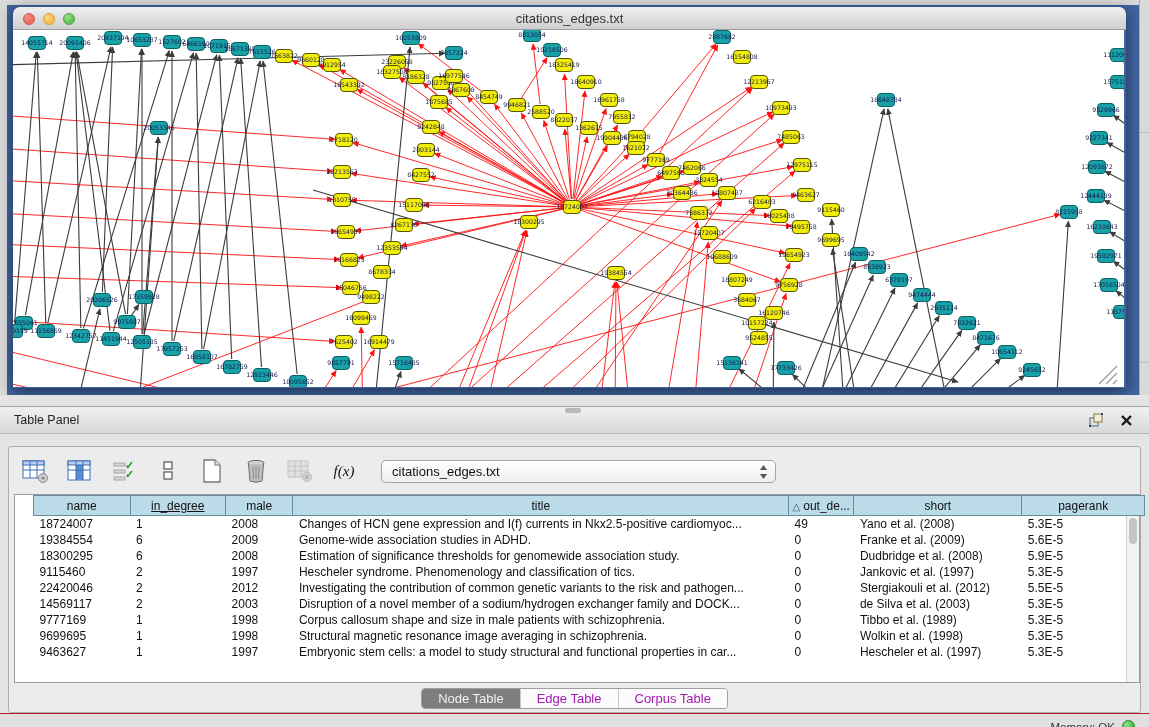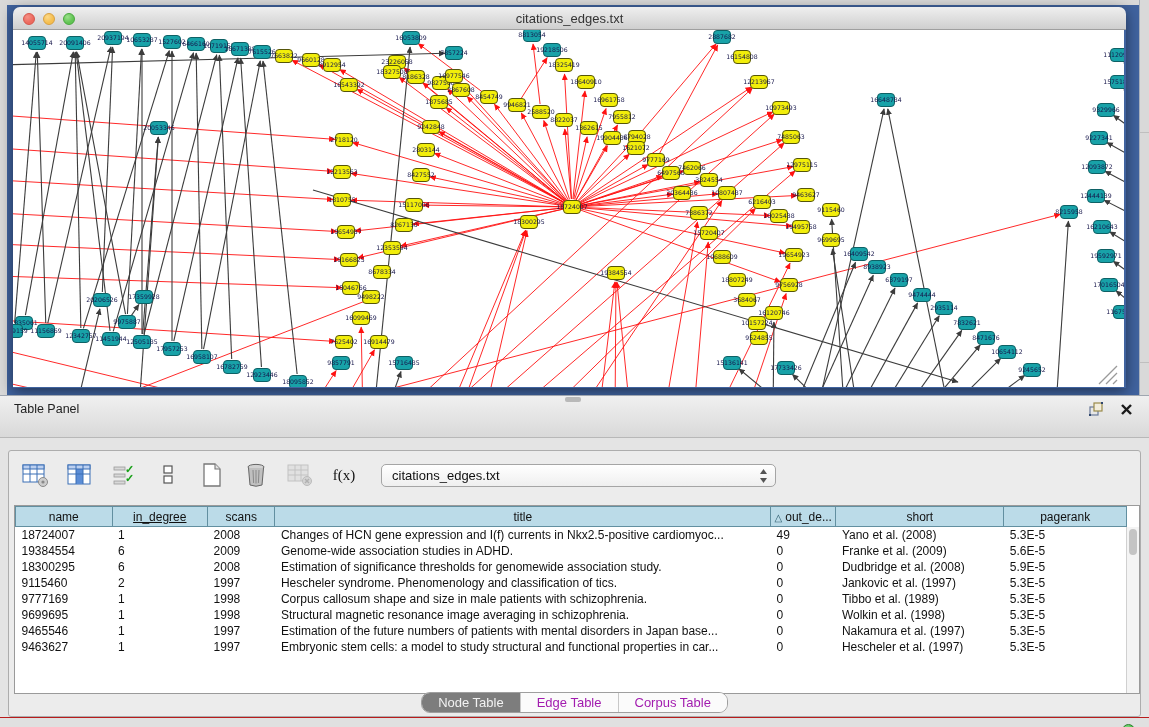--- a/index.html
+++ b/index.html
@@ -22,59 +22,59 @@
   .title-text { position:absolute; left:0; right:0; top:4px; text-align:center;
     font-size:13px; color:#333; }
   .tl { position:absolute; top:6px; width:12px; height:12px; border-radius:50%; }
   .tl.red    { left:10px; background:radial-gradient(circle at 35% 30%, #F59086,#EC6A5E 60%); border:1px solid #D5544A; }
   .tl.yellow { left:30px; background:radial-gradient(circle at 35% 30%, #FCD988,#F5BE4F 60%); border:1px solid #D8A040; }
   .tl.green  { left:50px; background:radial-gradient(circle at 35% 30%, #9BE08B,#62C454 60%); border:1px solid #47A83C; }
   .net-canvas { display:block; background:#FFFFFF; }
 
   
   .table-panel { position:absolute; left:0; top:395px; width:1149px; height:332px; background:#E4E4E4; }
-  .tp-header { position:relative; height:43px; background:linear-gradient(#F0F0F0,#D9D9D9);
-    border-bottom:1px solid #B8B8B8; border-top:1px solid #9FA6B0; }
+  .tp-header { position:relative; height:28px; background:linear-gradient(#F0F0F0,#D9D9D9);
+    border-bottom:1px solid #B8B8B8; border-top:1px solid #9FA6B0;margin-top:11px; }
   .tp-title { position:absolute; left:14px; top:6px; font-size:12.5px; color:#222; }
   .tp-grip { position:absolute; left:565px; top:1px; width:16px; height:5px;
     border-radius:2px; background:#B9B9B9; }
   .tp-icons { position:absolute; right:14px; top:4px; display:flex; gap:12px; align-items:center; }
   .tp-icons .icon-btn { width:18px; height:18px; display:inline-flex; align-items:center; justify-content:center; cursor:default; }
 
   .tp-body { position:relative; height:306px; }
   .inner { position:absolute; left:8px; top:12px; width:1133px; height:267px;
     background:#ECECEC; border:1px solid #ADADAD; border-radius:3px; }
 
   .toolbar { position:absolute; left:0; top:0; height:48px; width:100%;
     display:flex; align-items:center; padding-left:12px; gap:14px; }
   .tb-icon { width:30px; height:28px; display:inline-flex; align-items:center; justify-content:center; }
   .tb-icon.disabled { opacity:.5; }
   .dropdown { position:relative; width:395px; height:23px; margin-left:8px;
     background:linear-gradient(#FFFFFF,#EFEFEF); border:1px solid #A5A5A5; border-radius:5px;
     font-size:13px; color:#111; line-height:21px; padding-left:10px; }
   .dropdown .dd-arrows { position:absolute; right:7px; top:3px; }
 
-  .tablewrap { position:absolute; left:5px; top:54px; width:1126px; height:189px;
-    background:#FFFFFF; border:1px solid #9A9A9A; }
+  .tablewrap { position:absolute; left:5px; top:47px; width:1126px; height:189px;
+    background:#FFFFFF; border:1px solid #9A9A9A;padding-left:18px; }
   table.data { border-collapse:collapse; table-layout:fixed; width:1112px; font-size:12px; color:#111; }
   table.data th { background:#BBDBE8; border-right:1px solid #628FA0; border-top:1px solid #628FA0;
     border-bottom:1px solid #628FA0; font-weight:normal; font-size:12px; height:20px; text-align:center;
     overflow:hidden; white-space:nowrap; }
   table.data th:first-child { border-left:1px solid #628FA0; }
   table.data td { height:16px; line-height:16px; padding:0 6px; overflow:hidden;
     white-space:nowrap; text-overflow:clip; }
   .tri { color:#2F5E6E; font-size:10px; margin-right:3px; }
   .vscroll { position:absolute; right:0; top:21px; bottom:0; width:13px;
     background:#F4F4F4; border-left:1px solid #D0D0D0; }
   .vthumb { position:absolute; left:2px; top:2px; width:8px; height:26px;
     background:#C4C4C4; border-radius:4px; }
 
   .tabsrow { position:absolute; left:0; top:241px; width:100%; height:24px;
     display:flex; justify-content:center; }
-  .segmented { display:inline-flex; height:21px; border:1px solid #9F9F9F; border-radius:9px;
+  .segmented { display:inline-flex; height:21px; border:1px solid #9F9F9F; border-radius:4px;
     overflow:hidden; background:#FBFBFB; }
   .seg { padding:0 16px; font-size:13px; line-height:20px; color:#a21caf;
     border-right:1px solid #C8C8C8; background:#FBFBFB; }
   .seg:last-child { border-right:none; }
   .seg.active { background:#7D7D7D; color:#F2F2F2; }
 
   .statusbar { position:absolute; left:0; top:279px; width:1149px; height:27px;
     background:#E0E0E0; border-top:1px solid #b91c1c; }
   .mem { position:absolute; right:34px; top:7px; font-size:11.5px; color:#333; }
   .memdot { position:absolute; right:14px; top:6px; width:13px; height:13px; border-radius:50%;
@@ -834,40 +834,40 @@
               <rect x="1" y="2" width="20" height="16" fill="#D8D8D8" stroke="#9A9A9A"></rect>
               <line x1="8" y1="2" x2="8" y2="18" stroke="#9A9A9A"></line>
                 <line x1="14" y1="2" x2="14" y2="18" stroke="#9A9A9A"></line>
               <line x1="1" y1="7" x2="21" y2="7" stroke="#9A9A9A"></line>
                 <line x1="1" y1="12" x2="21" y2="12" stroke="#9A9A9A"></line>
               <circle cx="20" cy="18" r="4.5" fill="#BDBDBD" stroke="#8A8A8A"></circle>
               <line x1="18" y1="16" x2="22" y2="20" stroke="#777777" stroke-width="1.4"></line>
               <line x1="22" y1="16" x2="18" y2="20" stroke="#777777" stroke-width="1.4"></line>
             </svg>
           </span>
-          <span class="tb-icon" style="font-family:'Liberation Serif',serif; font-size:15px; color:#111;">f(x)</span>
+          <span class="tb-icon" style="font-family:'Liberation Serif',serif; font-style:italic; font-size:15px; color:#111;">f(x)</span>
 
           <div class="dropdown">
             <span>citations_edges.txt</span>
             <span class="dd-arrows">
               <svg width="9" height="16" viewBox="0 0 9 16">
                 <polygon points="4.5,1 8,6 1,6" fill="#555555"></polygon>
                 <polygon points="4.5,15 8,10 1,10" fill="#555555"></polygon>
               </svg>
             </span>
           </div>
         </div>
 
         <div class="tablewrap">
           <table class="data">
             <thead>
                 <tr id="thr">
                   <th style="width: 96px;">name</th>
                   <th style="width: 95px; text-decoration: underline;">in_degree</th>
-                  <th style="width: 67px;">scans</th>
+                  <th style="width: 67px;">male</th>
                   <th style="width: 493px;">title</th>
                   <th style="width: 65px;"><span class="tri">△</span>out_de...</th>
                   <th style="width: 167px;">short</th>
                   <th style="width: 122px; margin-top: 28px;">pagerank</th>
                 </tr>
               </thead>
             <tbody id="tbody">
                 <tr>
                   <td>18724007</td>
                   <td>1</td>
@@ -898,47 +898,56 @@
                 <tr>
                   <td>9115460</td>
                   <td>2</td>
                   <td>1997</td>
                   <td>Hescheler syndrome. Phenomenology and classification of tics.</td>
                   <td>0</td>
                   <td>Jankovic et al. (1997)</td>
                   <td>5.3E-5</td>
                 </tr>
                 <tr>
+                  <td>22420046</td>
+                  <td>2</td>
+                  <td>2012</td>
+                  <td>Investigating the contribution of common genetic variants to the risk and pathogen...</td>
+                  <td>0</td>
+                  <td>Stergiakouli et al. (2012)</td>
+                  <td>5.5E-5</td>
+                </tr>
+                <tr>
+                  <td>14569117</td>
+                  <td>2</td>
+                  <td>2003</td>
+                  <td>Disruption of a novel member of a sodium/hydrogen exchanger family and DOCK...</td>
+                  <td>0</td>
+                  <td>de Silva et al. (2003)</td>
+                  <td>5.3E-5</td>
+                </tr>
+                <tr>
                   <td>9777169</td>
                   <td>1</td>
                   <td>1998</td>
                   <td>Corpus callosum shape and size in male patients with schizophrenia.</td>
                   <td>0</td>
                   <td>Tibbo et al. (1989)</td>
                   <td>5.3E-5</td>
                 </tr>
                 <tr>
                   <td>9699695</td>
                   <td>1</td>
                   <td>1998</td>
                   <td>Structural magnetic resonance image averaging in schizophrenia.</td>
                   <td>0</td>
                   <td>Wolkin et al. (1998)</td>
                   <td>5.3E-5</td>
                 </tr>
                 <tr>
-                  <td>9465546</td>
-                  <td>1</td>
-                  <td>1997</td>
-                  <td>Estimation of the future numbers of patients with mental disorders in Japan base...</td>
-                  <td>0</td>
-                  <td>Nakamura et al. (1997)</td>
-                  <td>5.3E-5</td>
-                </tr>
-                <tr>
                   <td>9463627</td>
                   <td>1</td>
                   <td>1997</td>
                   <td>Embryonic stem cells: a model to study structural and functional properties in car...</td>
                   <td>0</td>
                   <td>Hescheler et al. (1997)</td>
                   <td>5.3E-5</td>
                 </tr>
               </tbody>
           </table>

